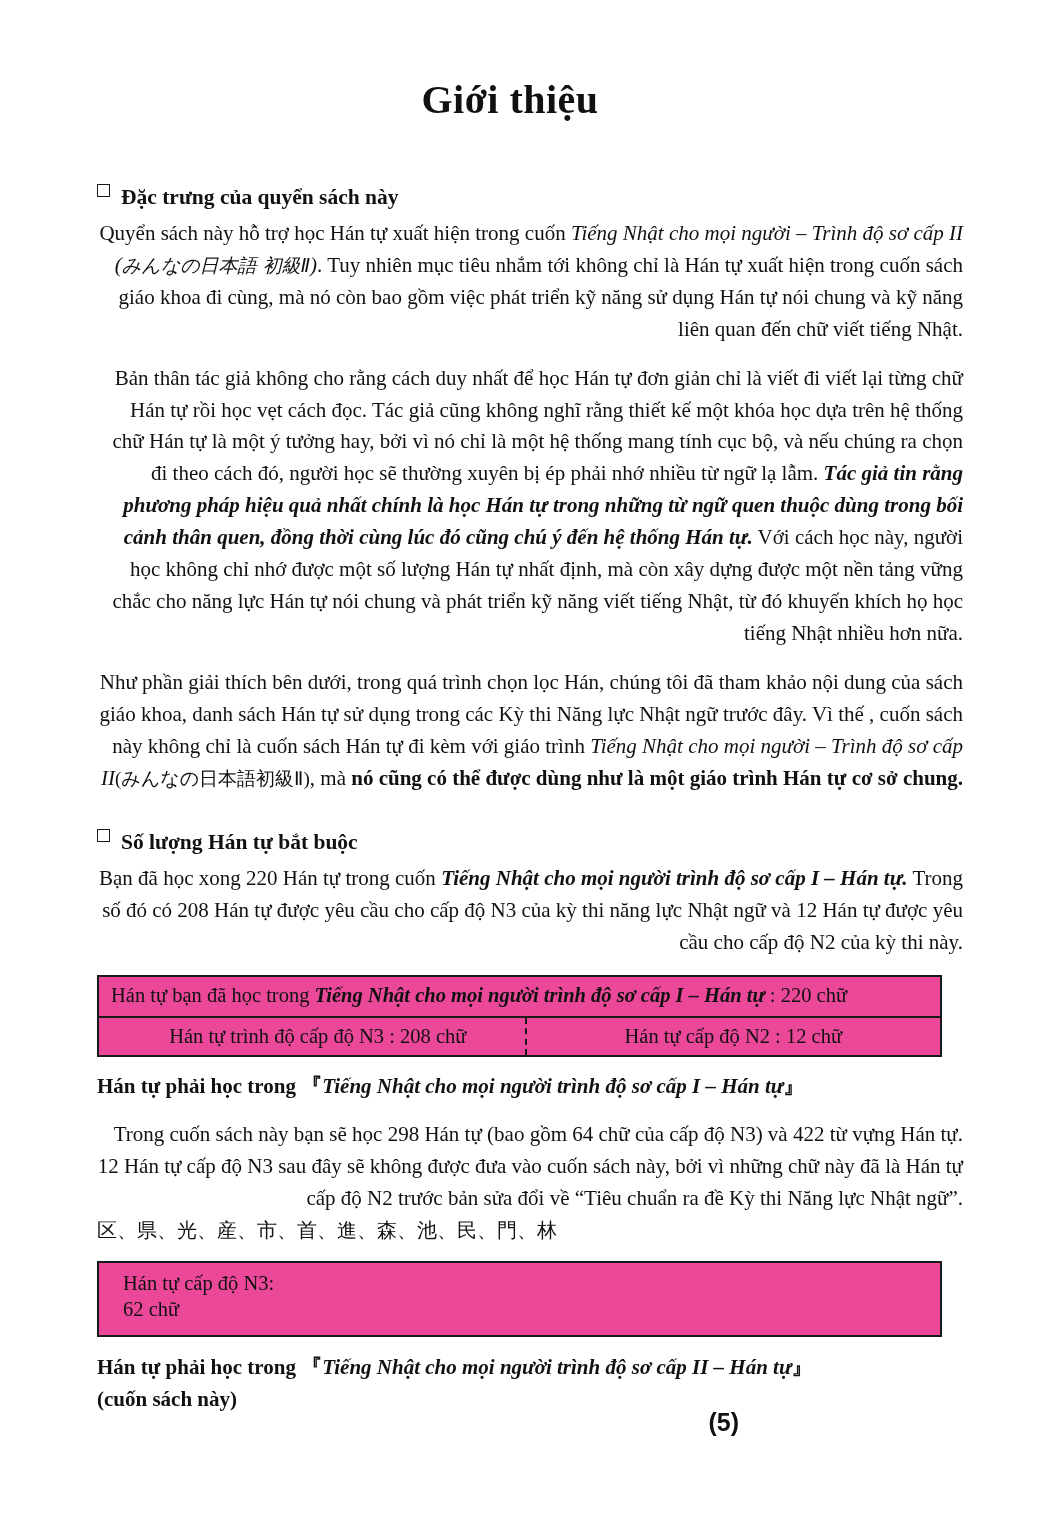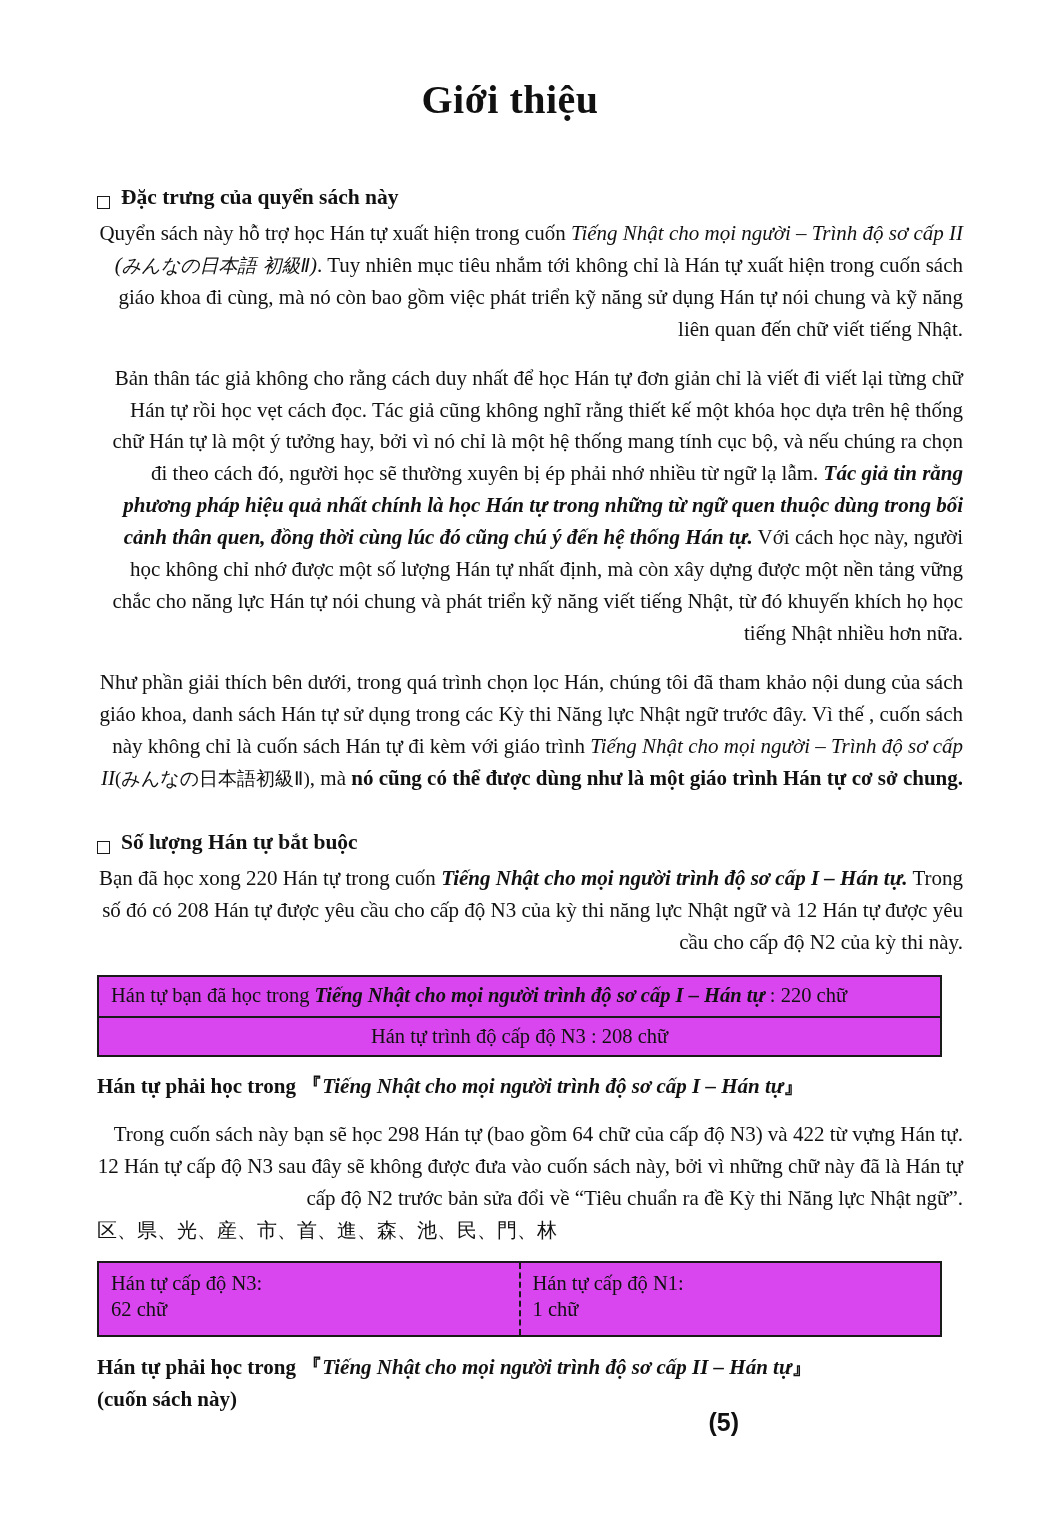--- a/index.html
+++ b/index.html
@@ -41,21 +41,21 @@
     padding-right: 40px;
     font-family: "Liberation Serif", "DejaVu Serif", serif;
   }
 
   
   .section-heading {
     font-size: 21.5px;
     font-weight: bold;
     margin: 0;
     display: flex;
-    align-items: flex-end;
+    align-items: flex-start;
     gap: 11px;
   }
   .h-sec-1 { margin-top: 62px; }
   .h-sec-2 { margin-top: 36px; }
   .box-bullet {
     display: inline-block;
     width: 13px;
     height: 13px;
     border: 1.6px solid #1a1a1a;
     box-sizing: border-box;
@@ -96,31 +96,32 @@
   }
   .cap-gap-1 { margin-top: 14px; }
   .cap-gap-2 { margin-top: 15px; }
 
   
   .kanji-table {
     border: 2.2px solid #1a1a1a;
     box-sizing: border-box;
     width: 845px;
     margin-top: 16px;
-    background: #d946ef;
+    background: #ec4899;
   }
   .kt-head {
     border-bottom: 2.2px solid #1a1a1a;
     padding: 6px 12px 7px 12px;
     font-size: 20.5px;
     line-height: 1.25;
     white-space: nowrap;
   }
   .kt-row {
     display: flex;
+    padding-left: 12px;
   }
   .kt-cell {
     font-size: 20.5px;
     line-height: 1.28;
     padding: 6px 12px 8px 12px;
     box-sizing: border-box;
     flex: 1 1 0;
   }
   .kt-cell + .kt-cell {
     border-left: 2px dashed #1a1a1a;
@@ -164,39 +165,36 @@
       <span class="box-bullet"></span>
       <span>Số lượng Hán tự bắt buộc</span>
     </div>
 
     <p class="body after-heading"><span>Bạn đã học xong 220 Hán tự trong cuốn </span><span class="bi">Tiếng Nhật cho mọi người trình độ sơ cấp I – Hán tự.</span><span> Trong số đó có 208 Hán tự được yêu cầu cho cấp độ N3 của kỳ thi năng lực Nhật ngữ và 12 Hán tự được yêu cầu cho cấp độ N2 của kỳ thi này.</span></p>
 
     <div class="kanji-table t1">
       <div class="kt-head"><span>Hán tự bạn đã học trong </span><span class="bi">Tiếng Nhật cho mọi người trình độ sơ cấp I – Hán tự</span><span> : 220 chữ</span></div>
       <div class="kt-row">
         <div class="kt-cell center">Hán tự trình độ cấp độ N3 : 208 chữ</div>
+        <div class="kt-cell center">Hán tự cấp độ N2 : 12 chữ</div>
       </div>
     </div>
 
     <p class="table-caption cap-gap-1"><span>Hán tự phải học trong 『</span><span class="bi">Tiếng Nhật cho mọi người trình độ sơ cấp I – Hán tự</span><span>』</span></p>
 
     <p class="body p-gap">Trong cuốn sách này bạn sẽ học 298 Hán tự (bao gồm 64 chữ của cấp độ N3) và 422 từ vựng Hán tự. 12 Hán tự cấp độ N3 sau đây sẽ không được đưa vào cuốn sách này, bởi vì những chữ này đã là Hán tự cấp độ N2 trước bản sửa đổi về “Tiêu chuẩn ra đề Kỳ thi Năng lực Nhật ngữ”.</p>
 
     <p class="kanji-line">区、県、光、産、市、首、進、森、池、民、門、林</p>
 
     <div class="kanji-table t2">
       <div class="kt-row">
         <div class="kt-cell">
           <div>Hán tự cấp độ N3:</div>
           <div>62 chữ</div>
         </div>
-        <div class="kt-cell">
-          <div>Hán tự cấp độ N1:</div>
-          <div>1 chữ</div>
-        </div>
       </div>
     </div>
 
     <p class="table-caption cap-gap-2"><span>Hán tự phải học trong 『</span><span class="bi">Tiếng Nhật cho mọi người trình độ sơ cấp II – Hán tự</span><span>』</span><br><span>(cuốn sách này)</span></p>
 
   </div>
 
   <div class="page-number">(5)</div>
 </div>
 

